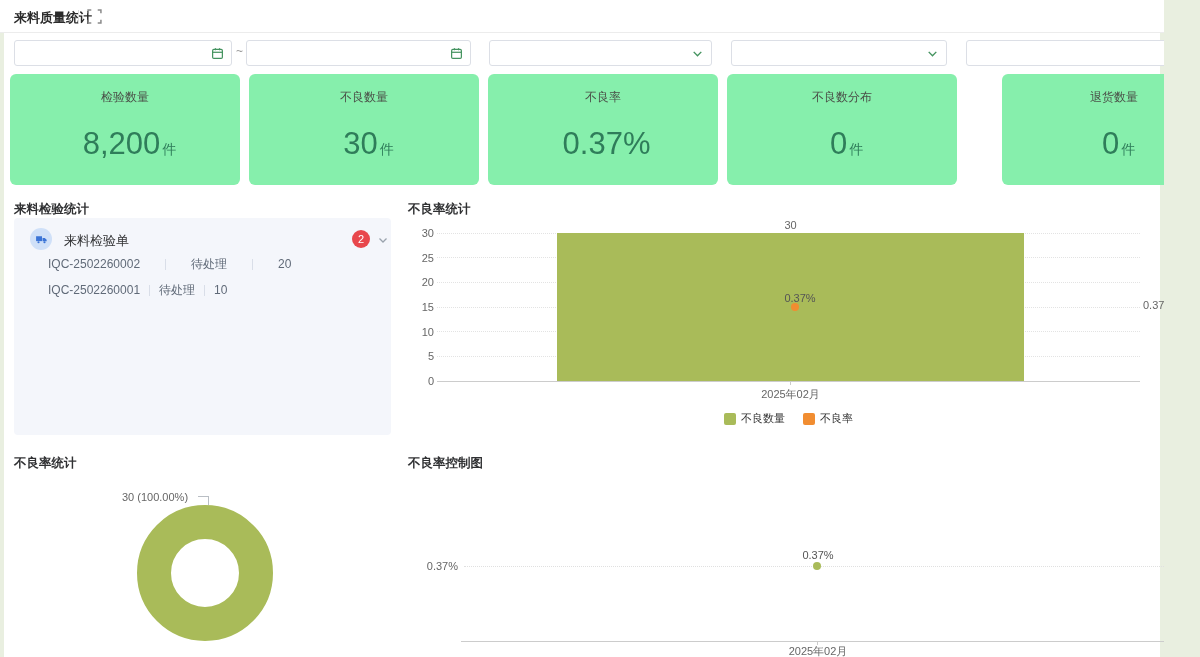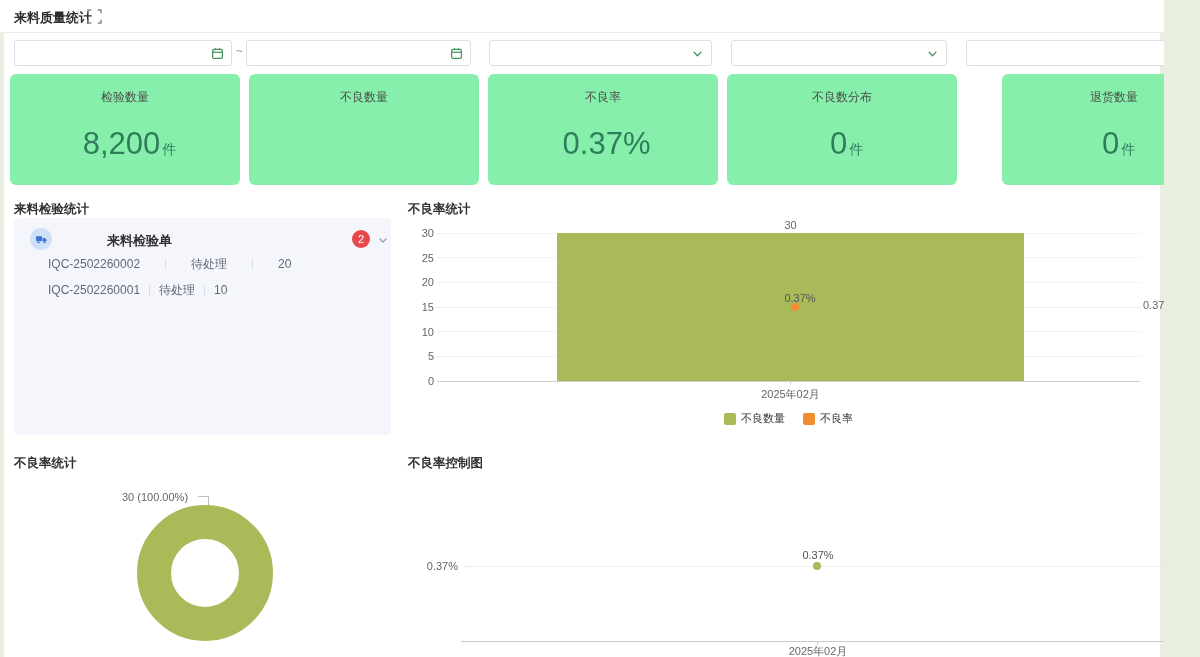--- a/index.html
+++ b/index.html
@@ -21,21 +21,21 @@
 
   .kpi { position:absolute; top:74px; height:111px; background:#86efac; border-radius:6px; text-align:center; }
   .kpi-label { margin-top:15px; font-size:12px; color:#4a5048; }
   .kpi-value { margin-top:20px; font-size:31px; color:#2f7d5a;padding-left:9px; }
   .kpi-unit { font-size:14px; color:#2f7d5a; margin-left:2px; }
 
   .sec-title { position:absolute; font-size:12.5px; font-weight:bold; color:#303133; }
 
   .list-card { position:absolute; left:14px; top:218px; width:377px; height:217px; background:#f4f6fb; border-radius:4px; }
   .grp-icon { position:absolute; left:30px; top:228px; width:22px; height:22px; border-radius:50%; background:#cfe0f8; display:flex; align-items:center; justify-content:center; }
-  .grp-label { position:absolute; left:64px; top:232px; font-size:13px; font-weight:bold; color:#303133;margin-left:43px; }
+  .grp-label { position:absolute; left:64px; top:232px; font-size:13px; font-weight:normal; color:#303133; }
   .badge { position:absolute; left:352px; top:230px; width:18px; height:18px; border-radius:50%; background:#e8474c; color:#fff; font-size:11px; line-height:18px; text-align:center; }
   .grp-chevron { position:absolute; left:377px; top:234px; width:12px; height:12px; cursor:pointer; }
   .iqc-row { position:absolute; left:48px; height:16px; font-size:12px; color:#606a78; display:flex; align-items:center; cursor:pointer; }
   .iqc-sep { display:inline-block; width:1px; height:11px; background:#d9dee8; margin:0 9px; }
 
   .ytick { position:absolute; left:396px; width:38px; text-align:right; font-size:11px; color:#666; line-height:12px; }
   .gline { position:absolute; left:437px; width:703px; border-top:1px dotted #e3e3e3; }
   .axline { position:absolute; background:#ccc; }
   .bar { position:absolute; left:557px; top:233px; width:467px; height:148px; background:#a9bb59; }
   .lbl { position:absolute; font-size:11px; color:#666; }
@@ -121,20 +121,21 @@
         </svg>
     </span>
   </div>
 
   <div class="kpi" style="left:10px;width:230px;">
     <div class="kpi-label">检验数量</div>
     <div class="kpi-value"><span>8,200</span><span class="kpi-unit">件</span></div>
   </div>
   <div class="kpi" style="left:249px;width:230px;">
     <div class="kpi-label">不良数量</div>
+    <div class="kpi-value"><span>30</span><span class="kpi-unit">件</span></div>
   </div>
   <div class="kpi" style="left:488px;width:230px;">
     <div class="kpi-label">不良率</div>
     <div class="kpi-value"><span>0.37%</span><span class="kpi-unit"></span></div>
   </div>
   <div class="kpi" style="left:727px;width:230px;">
     <div class="kpi-label">不良数分布</div>
     <div class="kpi-value"><span>0</span><span class="kpi-unit">件</span></div>
   </div>
   <div class="kpi" style="left:1002px;width:224px;">

